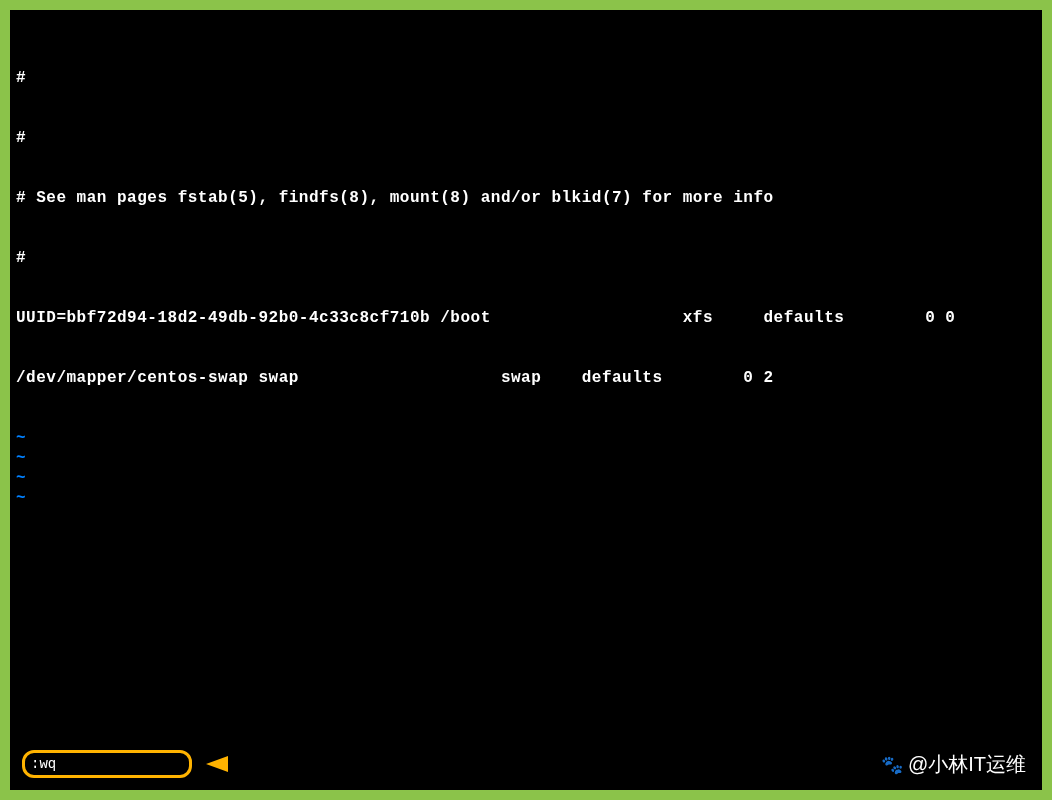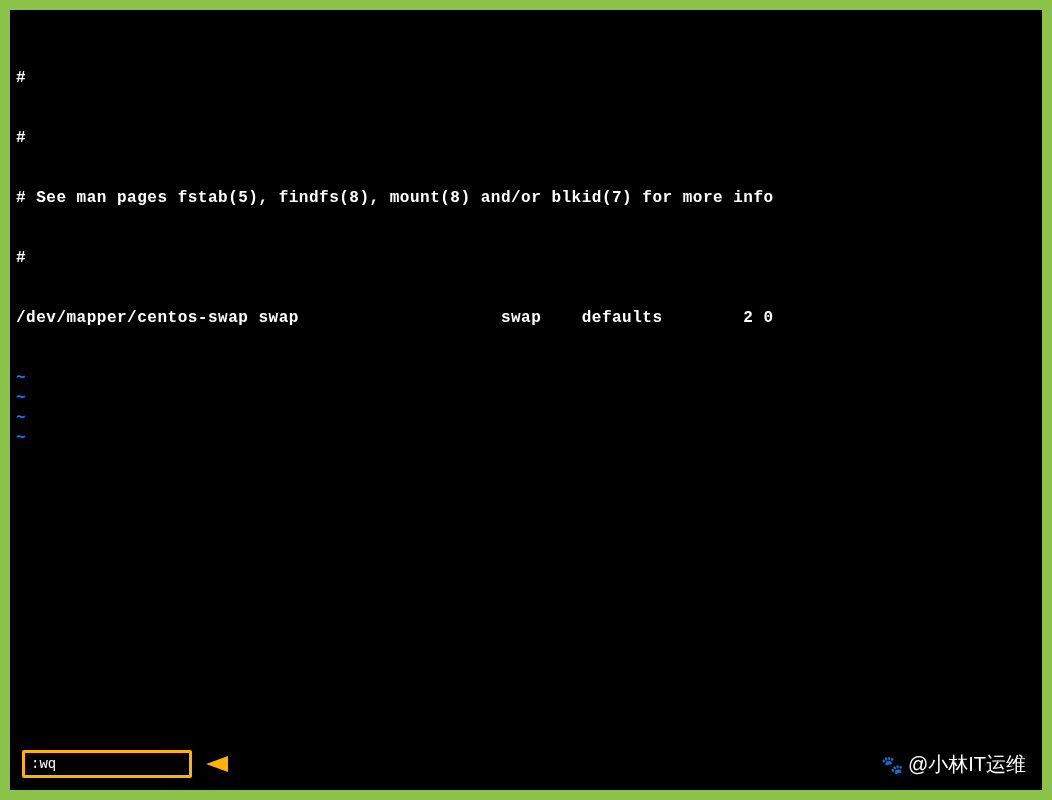--- a/index.html
+++ b/index.html
@@ -41,21 +41,21 @@
     }
     .command-area {
       position: absolute;
       bottom: 12px;
       left: 12px;
       display: flex;
       align-items: center;
     }
     .command-box {
       border: 3px solid #ffb300;
-      border-radius: 2px;
+      border-radius: 12px;
       padding: 2px 6px;
       width: 170px;
       height: 28px;
       color: #fff;
       font-family: "Courier New", monospace;
       font-size: 14px;
       display: flex;
       align-items: center;
     }
     .arrow {
@@ -84,21 +84,22 @@
   </style>
 </head>
 <body>
 
 <div class="terminal">
   <div class="content">
     <div>#</div>
     <div>#</div>
     <div># See man pages fstab(5), findfs(8), mount(8) and/or blkid(7) for more info</div>
     <div>#</div>
-    <div>/dev/mapper/centos-swap swap                    swap    defaults        2 0</div>
+    <div>UUID=bbf72d94-18d2-49db-92b0-4c33c8cf710b /boot                   xfs     defaults        0 0</div>
+    <div>/dev/mapper/centos-swap swap                    swap    defaults        0 2</div>
   </div>
   <div class="tilde-area" id="tilde-container">
       <div class="tilde-line">~</div>
       <div class="tilde-line">~</div>
       <div class="tilde-line">~</div>
       <div class="tilde-line">~</div>
     </div>
   <div class="command-area">
     <div class="command-box">
       <span>:wq</span>

